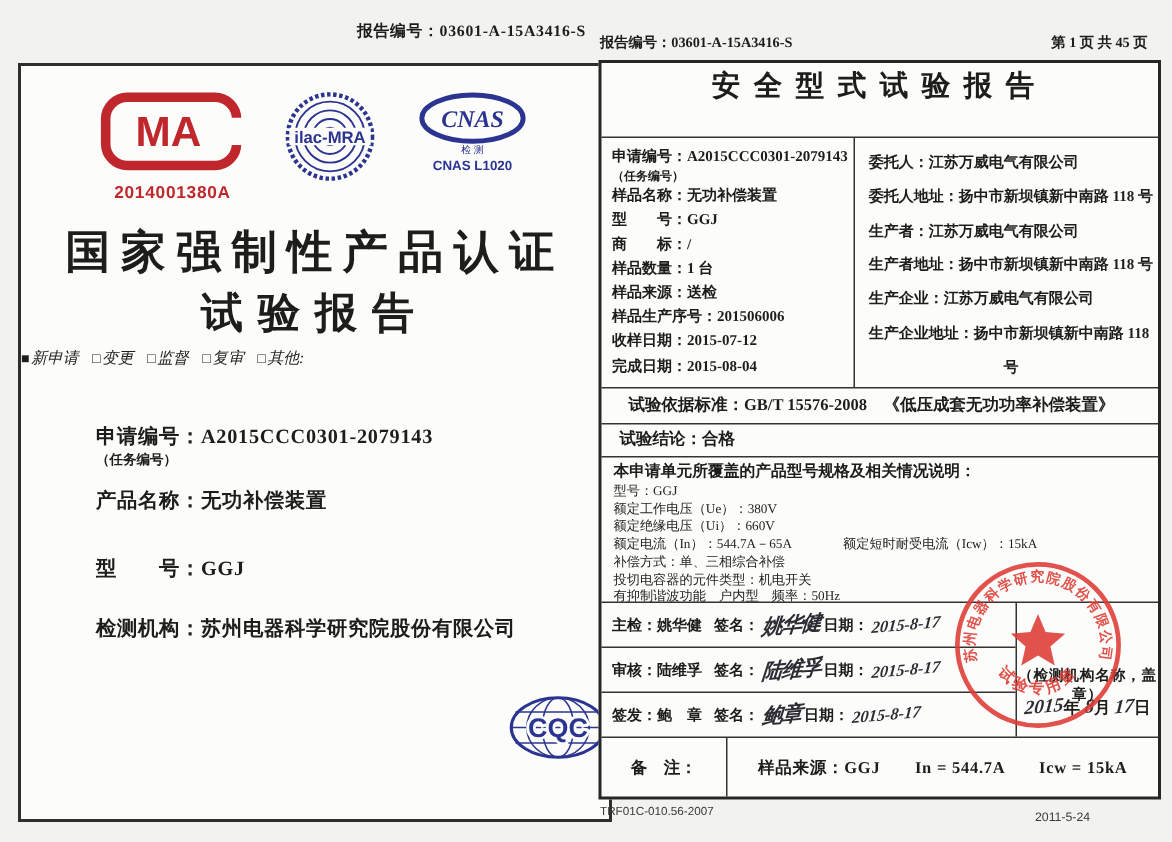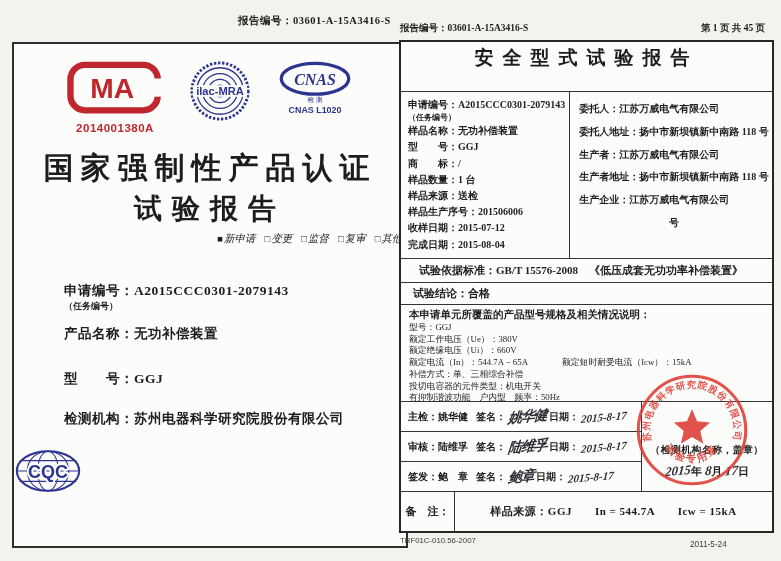--- a/index.html
+++ b/index.html
@@ -13,25 +13,25 @@
   .page{position:absolute;background:#fcfcfa;box-sizing:border-box;}
 
   
   #left-header{top:14px;left:238px;font-size:10.5px;font-weight:bold;letter-spacing:.5px;}
   #left-page{left:12px;top:42px;width:396px;height:506px;border:2px solid #2e2e2c;text-decoration:underline;}
   #logos{top:16px;left:0;width:100%;display:flex;justify-content:center;align-items:flex-start;gap:24px;}
   .logo-block{text-align:center;}
   .cma-num{color:#c0272d;font-size:11.5px;font-weight:bold;letter-spacing:.5px;margin-top:1px;font-family:"Liberation Sans",sans-serif;}
   #left-title1{top:104px;width:100%;text-align:center;font-size:30px;font-weight:600;letter-spacing:7px;}
   #left-title2{top:146px;width:100%;text-align:center;font-size:28px;font-weight:600;letter-spacing:10px;}
-  #check-row{top:188px;width:100%;display:flex;justify-content:flex-end;gap:9px;font-size:10.5px;font-style:italic;}
+  #check-row{top:188px;width:100%;display:flex;justify-content:flex-start;gap:9px;font-size:10.5px;font-style:italic;}
   .chk .g{font-style:normal;margin-right:1px;font-size:9.5px;}
   .lfield{left:50px;font-size:13.5px;font-weight:600;letter-spacing:.5px;}
   .lnote{left:50px;font-size:9px;font-weight:600;}
-  #cqc-wrap{top:404px;width:100%;text-align:left;}
+  #cqc-wrap{top:418px;width:100%;text-align:right;}
 
   
   #right-header-l{top:22px;left:400px;font-size:9.5px;font-weight:bold;}
   #right-header-r{top:22px;left:645px;width:120px;text-align:right;font-size:9.5px;font-weight:bold;}
   #right-table{left:399px;top:40px;width:371px;height:489px;border:2px solid #262624;background:#fcfcfa;display:flex;flex-direction:column;}
   .rrow{border-bottom:1.5px solid #333;box-sizing:border-box;}
   #r-title{height:50px;line-height:32px;text-align:center;font-size:19px;font-weight:bold;letter-spacing:9px;}
   #r-info{height:167px;display:flex;}
   #info-left{width:177px;border-right:1.5px solid #333;box-sizing:border-box;padding:5px 4px 0 7px;font-size:10px;font-weight:600;}
   #info-left .il{line-height:16.2px;white-space:nowrap;}
@@ -39,34 +39,34 @@
   #info-right{flex:1;padding:6px 4px 0 9px;font-size:10px;font-weight:700;}
   #info-right .ir{line-height:22.8px;white-space:nowrap;}
   #info-right .centerline{text-align:center;white-space:normal;}
   #r-standard{height:24px;line-height:23px;padding-left:18px;font-size:11px;font-weight:600;}
   #r-conclusion{height:22px;line-height:21px;padding-left:12px;font-size:11px;font-weight:600;}
   #r-spec{height:97px;padding:2px 6px 0 8px;}
   #spec-heading{font-size:10.5px;font-weight:600;line-height:15px;}
   .spec-line{font-size:8.8px;line-height:11.7px;display:flex;font-weight:500;}
   .spec-line .r{margin-left:34px;}
   #r-sign{height:90px;display:flex;position:relative;}
-  #sig-left{width:241px;border-right:1.5px solid #333;box-sizing:border-box;display:flex;flex-direction:column;}
+  #sig-left{width:277px;border-right:1.5px solid #333;box-sizing:border-box;display:flex;flex-direction:column;}
   .sig-row{flex:1;border-bottom:1.5px solid #333;display:flex;align-items:center;padding-left:7px;font-size:10px;font-weight:600;white-space:nowrap;}
   .sig-row:last-child{border-bottom:none;}
   .sig-row .name{margin-right:8px;}
   .hand{font-style:italic;display:inline-block;transform:rotate(-5deg) skewX(-10deg);color:#2e2d35;}
   .sig-hand{font-size:14px;font-weight:bold;margin:0 2px;letter-spacing:-1px;}
   .date-hand{font-size:11px;font-weight:bold;margin-left:2px;}
   #sig-right{flex:1;position:relative;}
   #stamp-caption{position:absolute;top:42px;width:100%;text-align:center;font-size:9.8px;font-weight:600;letter-spacing:.5px;}
   #stamp-date{position:absolute;top:61px;width:100%;text-align:center;font-size:11px;font-weight:600;}
   #stamp-date .hand{font-size:13px;font-weight:bold;}
   #stamp{position:absolute;left:229px;top:-34px;width:124px;height:124px;opacity:.88;z-index:3;pointer-events:none;}
   #r-remark{flex:1;display:flex;border-bottom:none;}
-  #remark-label{width:54px;border-right:1.5px solid #333;box-sizing:border-box;display:flex;align-items:center;justify-content:center;font-size:11px;font-weight:600;text-align:center;}
+  #remark-label{width:84px;border-right:1.5px solid #333;box-sizing:border-box;display:flex;align-items:center;justify-content:center;font-size:11px;font-weight:600;text-align:center;}
   #remark-value{flex:1;display:flex;align-items:center;justify-content:center;font-size:11px;font-weight:600;letter-spacing:.5px;}
   #footer-left{top:536px;left:400px;font-size:7.8px;font-family:"Liberation Sans",sans-serif;color:#3a3a38;}
   #footer-right{top:540px;left:690px;font-size:8.2px;font-family:"Liberation Sans",sans-serif;color:#3a3a38;}
 </style>
 </head>
 <body>
 
 <div id="left-header" class="abs"><span>报告编号：</span><span>03601-A-15A3416-S</span></div>
 
 <div id="left-page" class="page">
@@ -150,20 +150,21 @@
       <div class="il">样品生产序号：201506006</div>
       <div class="il">收样日期：2015-07-12</div>
       <div class="il">完成日期：2015-08-04</div>
     </div>
     <div id="info-right">
       <div class="ir">委托人：江苏万威电气有限公司</div>
       <div class="ir">委托人地址：扬中市新坝镇新中南路 118 号</div>
       <div class="ir">生产者：江苏万威电气有限公司</div>
       <div class="ir">生产者地址：扬中市新坝镇新中南路 118 号</div>
       <div class="ir">生产企业：江苏万威电气有限公司</div>
+      <div class="ir">生产企业地址：扬中市新坝镇新中南路 118</div>
       <div class="ir centerline">号</div>
     </div>
   </div>
 
   <div id="r-standard" class="rrow">试验依据标准：GB/T 15576-2008　《低压成套无功功率补偿装置》</div>
   <div id="r-conclusion" class="rrow">试验结论：合格</div>
 
   <div id="r-spec" class="rrow">
     <div id="spec-heading">本申请单元所覆盖的产品型号规格及相关情况说明：</div>
     <div class="spec-line">

